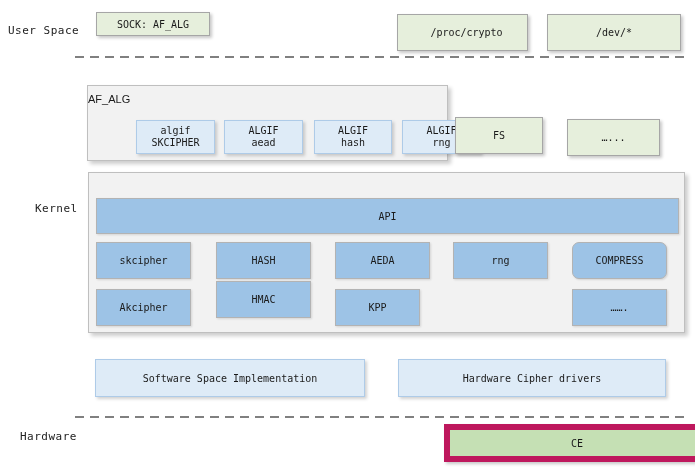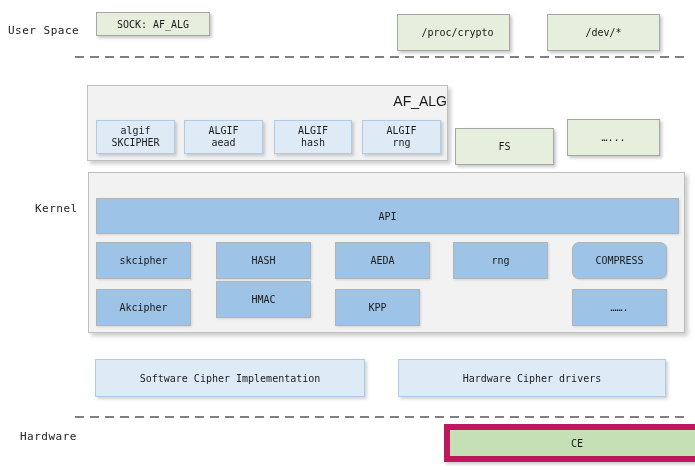--- a/index.html
+++ b/index.html
@@ -32,51 +32,51 @@
     display:flex; align-items:center; justify-content:center;
     font-size:10px;
     margin-left:44px;
   }
 
   .container-box {
     background:#F2F2F2; border:1px solid #BFBFBF;
     box-shadow:3px 3px 4px rgba(0,0,0,0.2);
   }
   .container-title {
-    position:absolute; left:0; right:0; text-align:right;
+    position:absolute; left:0; right:0; text-align:left;
     font-family:"Liberation Sans", sans-serif;
-    font-size:14px; color:#1a1a1a;
+    font-size:11px; color:#1a1a1a;
   }
 
   .blue-box {
     background:#9DC3E6; border:1px solid #B3B3B3;
     box-shadow:1px 1px 2px rgba(0,0,0,0.12);
     display:flex; align-items:center; justify-content:center;
     font-size:10px;
   }
   .pale-blue-box {
     background:#DEEBF7; border:1px solid #AECBE8;
     box-shadow:2px 2px 3px rgba(0,0,0,0.18);
     display:flex; align-items:center; justify-content:center;
     font-size:10px; text-align:center;
   }
-  .two-line { flex-direction:column; line-height:1.25; }
+  .two-line { flex-direction:column; line-height:1.25;margin-left:40px; }
 </style>
 </head>
 <body>
 
 <div class="canvas">
 
   <div class="abs layer-label" style="left:8px; top:24px;">User Space</div>
 
   <div class="abs green-box" style="left:96px; top:12px; width:114px; height:24px;">SOCK: AF_ALG</div>
 
-  <div class="abs green-box" style="left:397px; top:14px; width:113px; height:37px;padding-left:8px;">/proc/crypto</div>
+  <div class="abs green-box" style="left:397px; top:14px; width:131px; height:37px;padding-left:8px;">/proc/crypto</div>
 
-  <div class="abs green-box" style="left:547px; top:14px; width:113px; height:37px;">/dev/*</div>
+  <div class="abs green-box" style="left:547px; top:14px; width:134px; height:37px;">/dev/*</div>
 
   <div class="abs dash-line" style="left:75px; top:56px; width:615px;"></div>
 
   <div class="abs layer-label" style="left:35px; top:202px;">Kernel</div>
 
   <div class="abs container-box" style="left:87px; top:85px; width:361px; height:76px;">
     <div class="container-title" style="top:7px;">AF_ALG</div>
 
     <div class="abs pale-blue-box two-line" style="left:8px; top:34px; width:79px; height:34px;">
       <span>algif</span>
@@ -89,41 +89,41 @@
     <div class="abs pale-blue-box two-line" style="left:186px; top:34px; width:78px; height:34px;">
       <span>ALGIF</span>
       <span>hash</span>
     </div>
     <div class="abs pale-blue-box two-line" style="left:274px; top:34px; width:79px; height:34px;">
       <span>ALGIF</span>
       <span>rng</span>
     </div>
   </div>
 
-  <div class="abs green-box" style="left:455px; top:128px; width:99px; height:37px;text-align:right;">FS</div>
+  <div class="abs green-box" style="left:455px; top:117px; width:88px; height:37px;text-align:right;">FS</div>
 
   <div class="abs green-box" style="left:567px; top:119px; width:93px; height:37px;">…...</div>
 
   <div class="abs container-box" style="left:88px; top:172px; width:597px; height:161px;">
 
     <div class="abs blue-box" style="left:7px; top:25px; width:583px; height:36px;">API</div>
 
     <div class="abs blue-box" style="left:7px; top:69px; width:95px; height:37px;">skcipher</div>
     <div class="abs blue-box" style="left:127px; top:69px; width:95px; height:37px;">HASH</div>
     <div class="abs blue-box" style="left:246px; top:69px; width:95px; height:37px;">AEDA</div>
     <div class="abs blue-box" style="left:364px; top:69px; width:95px; height:37px;">rng</div>
     <div class="abs blue-box" style="left:483px; top:69px; width:95px; height:37px;border-radius:7px;">COMPRESS</div>
 
     <div class="abs blue-box" style="left:7px; top:116px; width:95px; height:37px;">Akcipher</div>
     <div class="abs blue-box" style="left:127px; top:108px; width:95px; height:37px;">HMAC</div>
     <div class="abs blue-box" style="left:246px; top:116px; width:85px; height:37px;">KPP</div>
     <div class="abs blue-box" style="left:483px; top:116px; width:95px; height:37px;">…….</div>
   </div>
 
-  <div class="abs pale-blue-box" style="left:95px; top:359px; width:270px; height:38px;">Software Cipher Implementation</div>
+  <div class="abs pale-blue-box" style="left:95px; top:359px; width:270px; height:38px;">Software Space Implementation</div>
 
   <div class="abs pale-blue-box" style="left:398px; top:359px; width:268px; height:38px;">Hardware Cipher drivers</div>
 
   <div class="abs dash-line" style="left:75px; top:416px; width:615px;"></div>
 
   <div class="abs layer-label" style="left:20px; top:430px;">Hardware</div>
 
   <div class="abs dark-green-box" style="left:400px; top:424px; width:266px; height:38px;">CE</div>
 
 </div>

